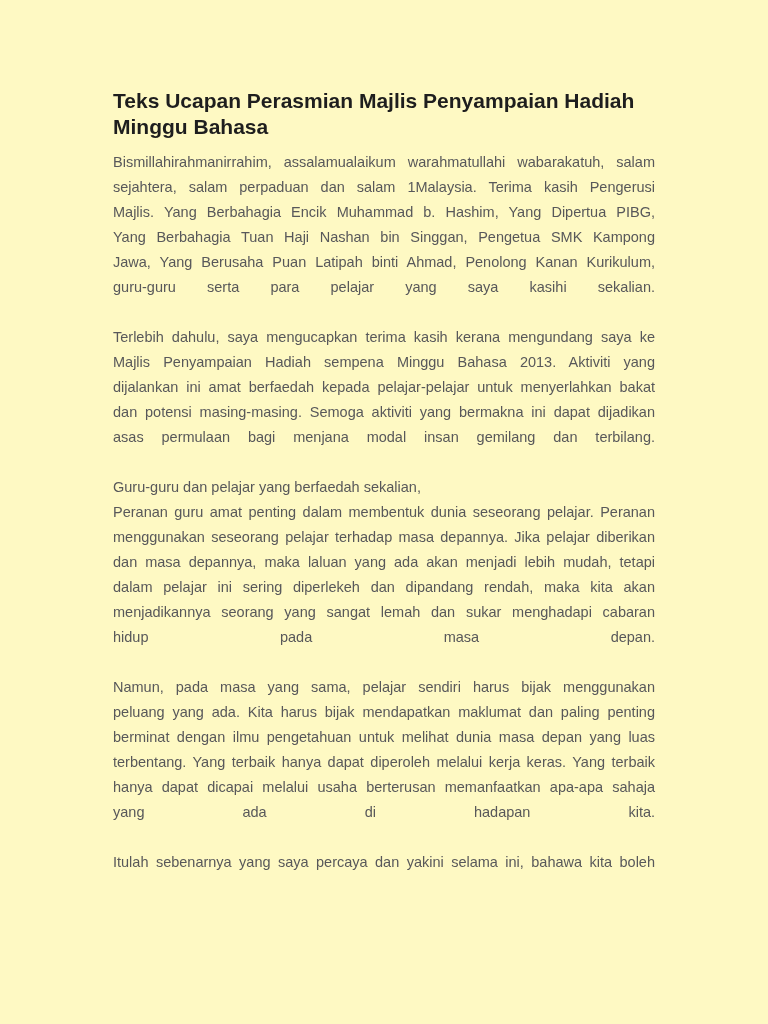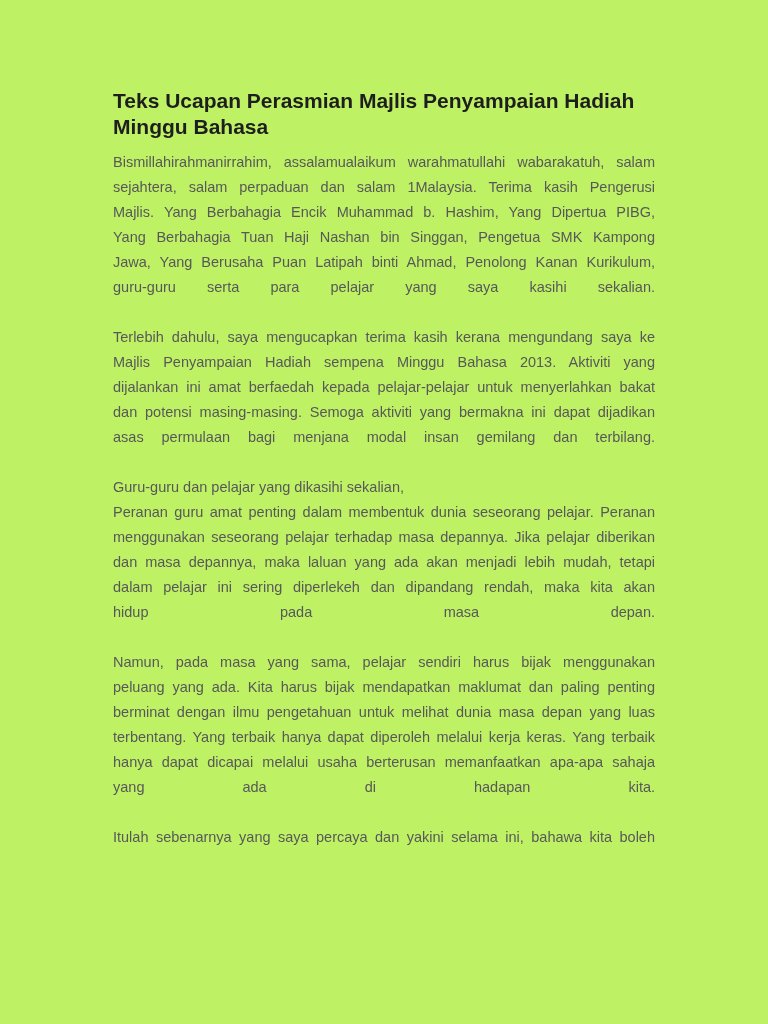--- a/index.html
+++ b/index.html
@@ -10,21 +10,21 @@
   body {
     width: 768px;
     height: 1024px;
     overflow: hidden;
     font-family: "Liberation Sans", sans-serif;
   }
   .page {
     box-sizing: border-box;
     width: 768px;
     height: 1024px;
-    background: #bef264;
+    background: #fef9c3;
     padding: 88px 113px 0 113px;
   }
   .doc-title {
     margin: 0 0 9px 0;
     font-size: 21px;
     line-height: 26px;
     font-weight: bold;
     color: #1e1e1e;
   }
   .para {
@@ -64,25 +64,26 @@
 
   <section class="para">
     <div class="ln j">Terlebih dahulu, saya mengucapkan terima kasih kerana mengundang saya ke</div>
     <div class="ln j">Majlis Penyampaian Hadiah sempena Minggu Bahasa 2013. Aktiviti yang</div>
     <div class="ln j">dijalankan ini amat berfaedah kepada pelajar-pelajar untuk menyerlahkan bakat</div>
     <div class="ln j">dan potensi masing-masing. Semoga aktiviti yang bermakna ini dapat dijadikan</div>
     <div class="ln j">asas permulaan bagi menjana modal insan gemilang dan terbilang.</div>
   </section>
 
   <section class="para">
-    <div class="ln">Guru-guru dan pelajar yang dikasihi sekalian,</div>
+    <div class="ln">Guru-guru dan pelajar yang berfaedah sekalian,</div>
     <div class="ln j">Peranan guru amat penting dalam membentuk dunia seseorang pelajar. Peranan</div>
     <div class="ln j">menggunakan seseorang pelajar terhadap masa depannya. Jika pelajar diberikan</div>
     <div class="ln j">dan masa depannya, maka laluan yang ada akan menjadi lebih mudah, tetapi</div>
     <div class="ln j">dalam pelajar ini sering diperlekeh dan dipandang rendah, maka kita akan</div>
+    <div class="ln j">menjadikannya seorang yang sangat lemah dan sukar menghadapi cabaran</div>
     <div class="ln j">hidup pada masa depan.</div>
   </section>
 
   <section class="para">
     <div class="ln j">Namun, pada masa yang sama, pelajar sendiri harus bijak menggunakan</div>
     <div class="ln j">peluang yang ada. Kita harus bijak mendapatkan maklumat dan paling penting</div>
     <div class="ln j">berminat dengan ilmu pengetahuan untuk melihat dunia masa depan yang luas</div>
     <div class="ln j">terbentang. Yang terbaik hanya dapat diperoleh melalui kerja keras. Yang terbaik</div>
     <div class="ln j">hanya dapat dicapai melalui usaha berterusan memanfaatkan apa-apa sahaja</div>
     <div class="ln j">yang ada di hadapan kita.</div>

